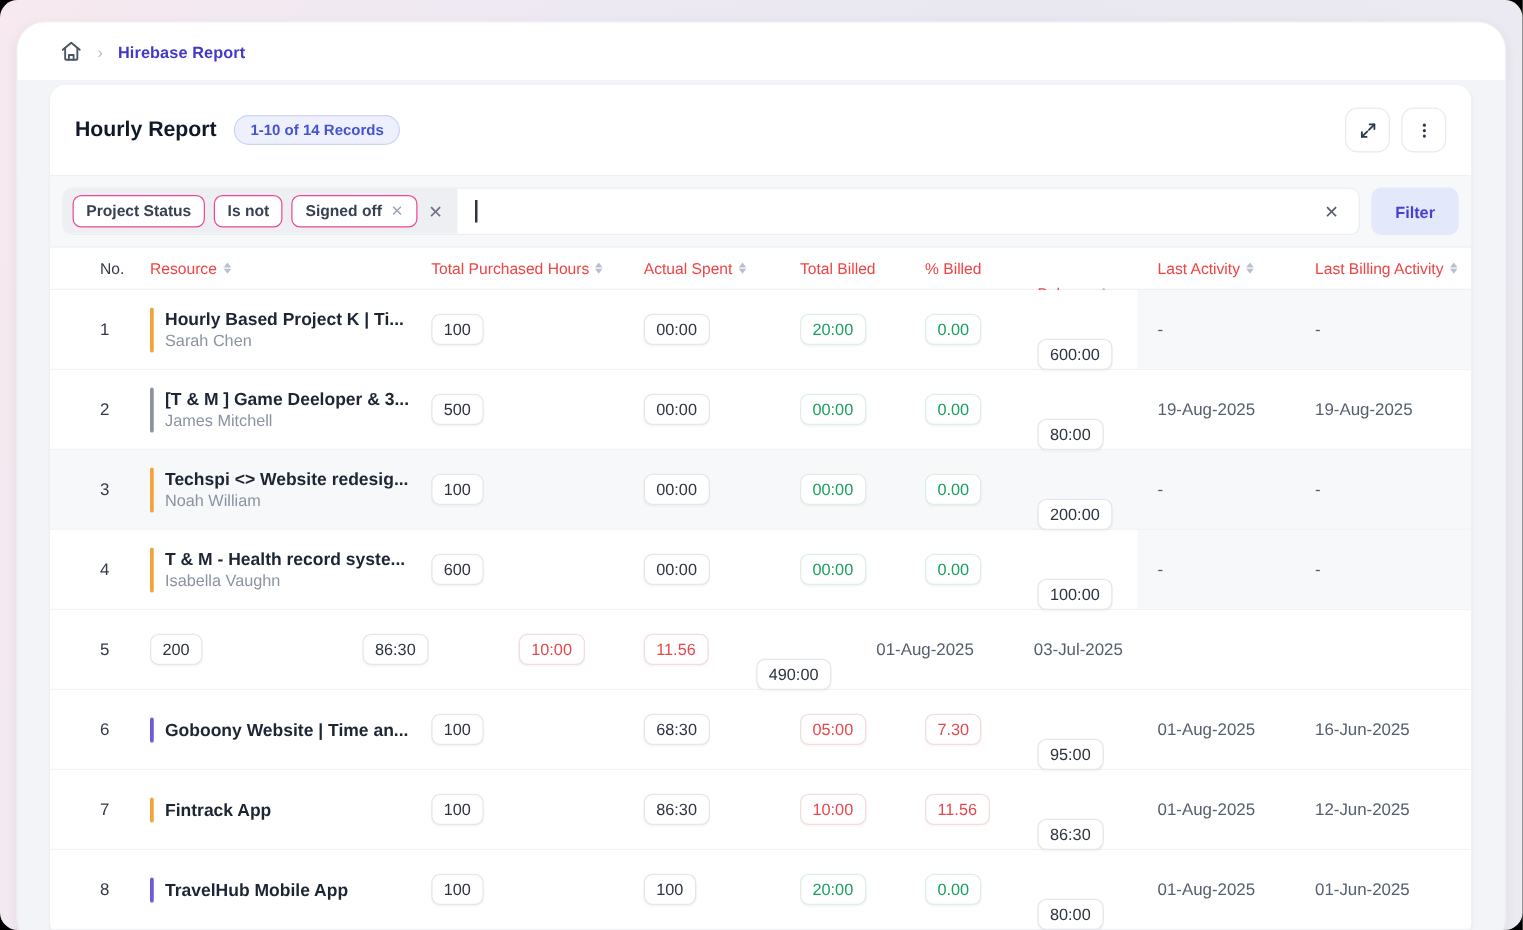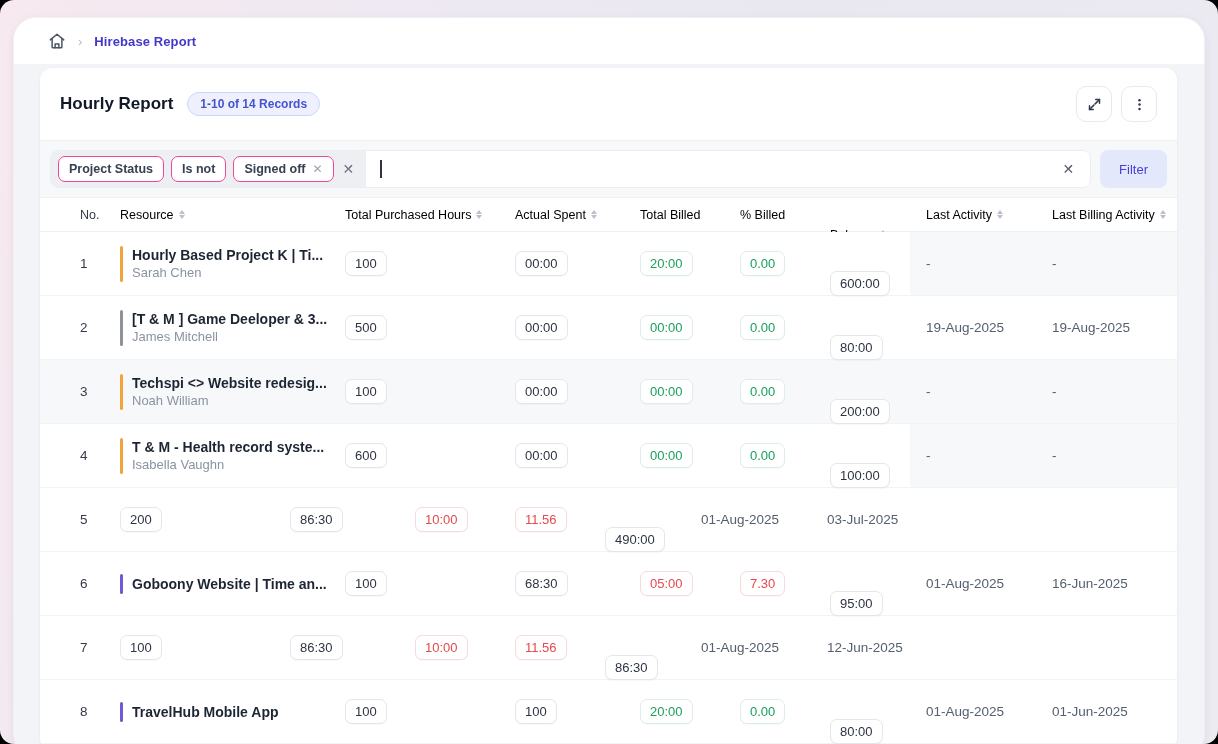--- a/index.html
+++ b/index.html
@@ -32,24 +32,24 @@
                   border-radius:8px; height:38px; overflow:hidden; }
   .chip-group { align-self:stretch; display:flex; align-items:center; gap:7px; padding:0 12px 0 7px;
                 background:#edeff3; }
   .chip { background:#fff; border:1px solid #ec4899; border-radius:7px; padding:5px 10px;
           font-size:12.5px; font-weight:600; color:#374151; display:flex; align-items:center; gap:7px; white-space:nowrap; }
   .chip-x { color:#9aa3af; font-size:12px; cursor:pointer; line-height:1; }
   .group-x { color:#6b7280; font-size:14px; margin-left:2px; cursor:pointer; line-height:1; }
   .caret { width:1.5px; height:18px; background:#30343c; margin-left:14px; }
   .clear-x { margin-left:auto; margin-right:16px; color:#555c66; font-size:14px; cursor:pointer; }
   .filter-btn { background:#e3e9fb; color:#4840d4; border:none; border-radius:8px; height:38px;
-                padding:0 19px; font-size:13px; font-weight:400; cursor:pointer; font-family:inherit; }
+                padding:0 19px; font-size:13px; font-weight:700; cursor:pointer; font-family:inherit; }
   
   .thead { display:flex; align-items:center; height:34px; border-bottom:1px solid #eef0f3; }
-  .th { display:flex; align-items:center; gap:5px; font-size:12.5px; color:#000000; font-weight:500;
+  .th { display:flex; align-items:center; gap:5px; font-size:12.5px; color:#ef4444; font-weight:500;
         padding-left:10px; white-space:nowrap; }
   .sort-ic { display:inline-flex; flex-direction:column; gap:1px; }
   .sort-ic span { width:0; height:0; border-left:3.5px solid transparent; border-right:3.5px solid transparent; }
   .sort-up { border-bottom:4px solid #b9c0cb; }
   .sort-dn { border-top:4px solid #b9c0cb; }
   .tbody { flex:1; overflow:hidden; }
   .row { display:flex; align-items:center; height:64px; border-bottom:1px solid #f1f3f5; background:#fff; }
   .row.highlight { background:#f7f8fa; }
   .cell { padding-left:10px; font-size:13.5px; color:#3c4656; display:flex; align-items:center; }
   
@@ -387,20 +387,27 @@
                 <span class="date-val">01-Aug-2025</span>
               </div>
       <div class="cell c-lb">
                 <span class="date-val">16-Jun-2025</span>
               </div>
     </div>
   </div>
 
   <div class="row">
     <div class="cell c-no">7</div>
+    <div class="cell c-res">
+      <span class="bar short" style="background: rgb(242, 163, 60);"></span>
+      <span class="res-txt">
+        <span class="proj">Fintrack App</span>
+
+      </span>
+    </div>
     <div class="cell c-pur">
               <span class="pill">100</span>
             </div>
     <div class="cell c-act">
               <span class="pill">86:30</span>
             </div>
     <div class="cell c-bil">
               <span class="pill tone red">10:00</span>
             </div>
     <div class="cell c-pct">

